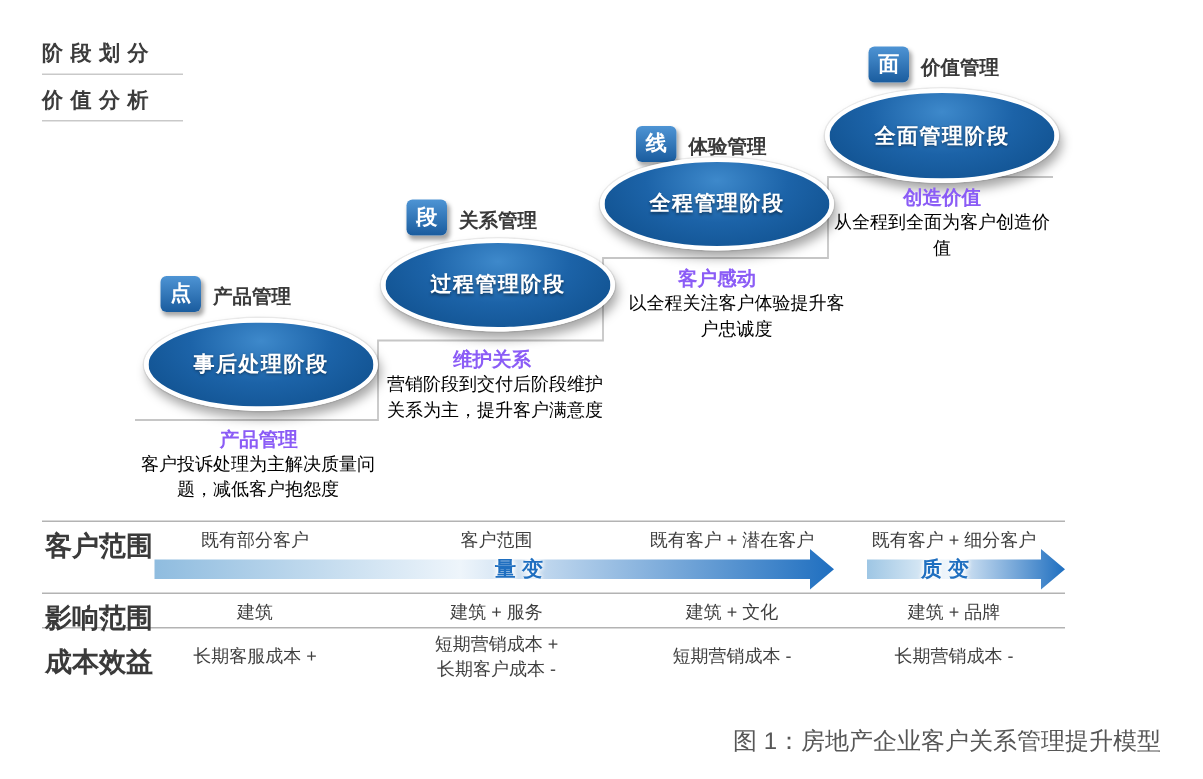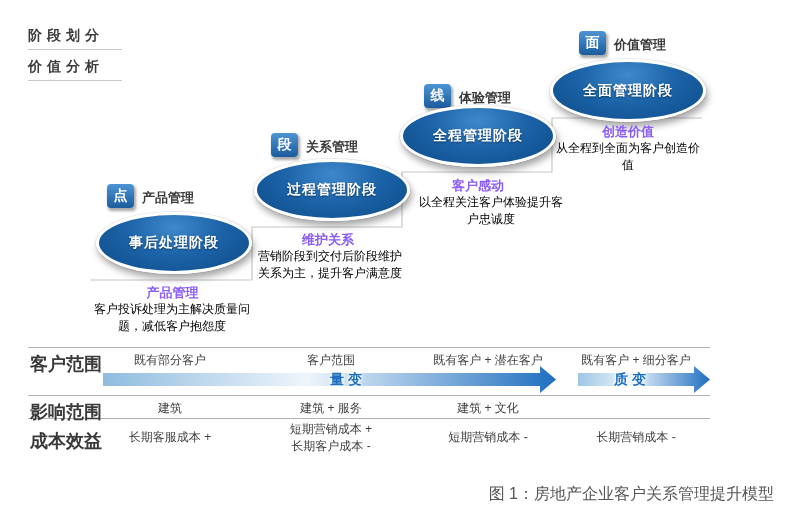--- a/index.html
+++ b/index.html
@@ -105,20 +105,21 @@
   <div class="cell" style="left:550px;top:352px;width:172px;">既有客户 + 细分客户</div>
   <div class="cell" style="left:402px;top:352px;width:172px;">既有客户 + 潜在客户</div>
 
   <div class="arrow-label" style="left:330px;top:371px;">量变</div>
   <div class="arrow-label" style="left:614px;top:371px;">质变</div>
 
   <div class="tbl-label" style="top:400px;text-align:center;">影响范围</div>
   <div class="cell" style="left:95px;top:400px;width:150px;">建筑</div>
   <div class="cell" style="left:256px;top:400px;width:150px;">建筑 + 服务</div>
   <div class="cell" style="left:402px;top:400px;width:172px;">建筑 + 文化</div>
+  <div class="cell" style="left:550px;top:400px;width:172px;">建筑 + 品牌</div>
 
   <div class="tbl-label" style="top:429px;">成本效益</div>
   <div class="cell" style="left:95px;top:429px;width:150px;">长期客服成本 +</div>
   <div class="cell" style="left:256px;top:421px;width:150px;">短期营销成本 +
 长期客户成本 -</div>
   <div class="cell" style="left:402px;top:429px;width:172px;text-align:center;">短期营销成本 -</div>
   <div class="cell" style="left:550px;top:429px;width:172px;">长期营销成本 -</div>
 
   <div class="caption">图 1：房地产企业客户关系管理提升模型</div>
 

